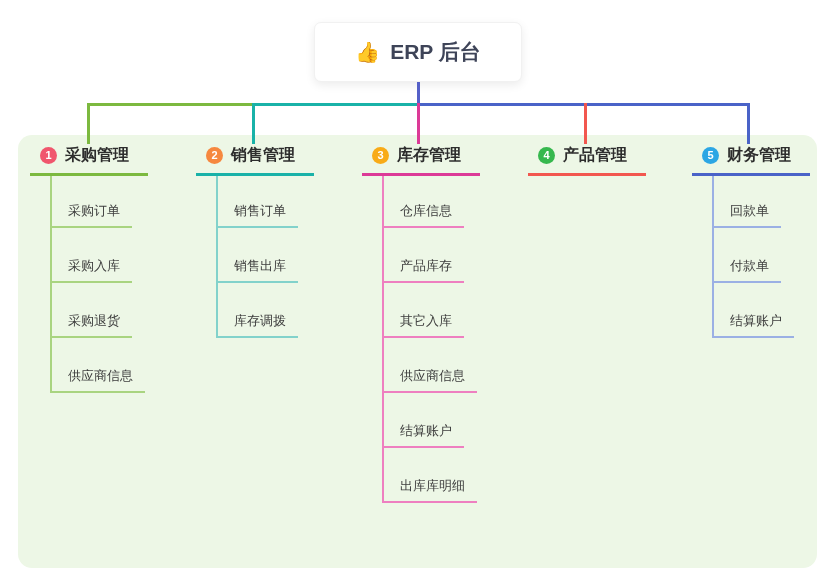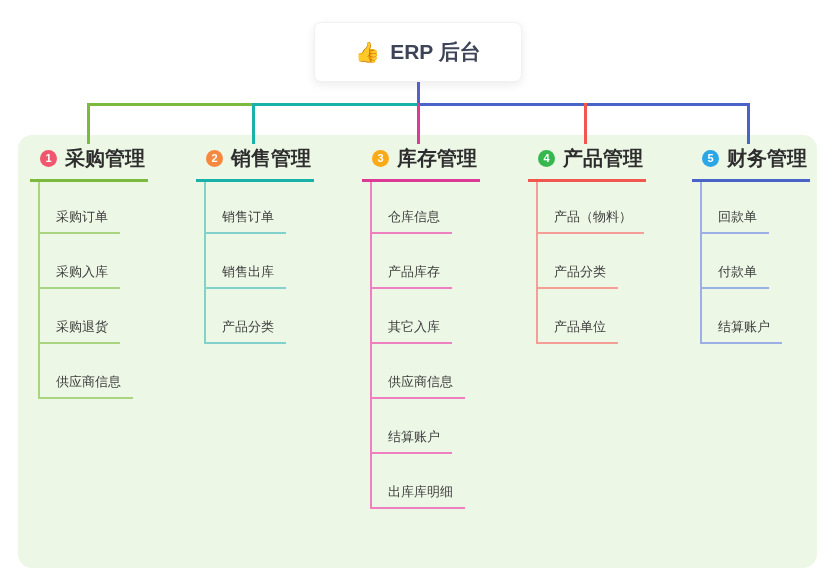--- a/index.html
+++ b/index.html
@@ -47,24 +47,24 @@
     border-bottom:3px solid var(--c);
     cursor:pointer;
   }
   .badge {
     width:17px; height:17px; border-radius:50%;
     background:var(--badge);
     color:#fff; font-size:11px; font-weight:bold;
     line-height:17px; text-align:center;
     flex:0 0 17px;
   }
-  .branch-label { font-size:20px; font-weight:600; color:#2d2d2d; white-space:nowrap; }
+  .branch-label { font-size:16px; font-weight:600; color:#2d2d2d; white-space:nowrap; }
 
   .children {
-    margin-left:8px;
+    margin-left:20px;
     border-left:2px solid var(--cl);
   }
   .child {
     height:55px;
     display:flex; align-items:flex-end;
     position:relative;
   }
   .child:first-child { height:52px; }
   .child-label {
     display:inline-block;
@@ -122,21 +122,21 @@
     <span class="branch-label">销售管理</span>
   </div>
   <div class="children">
     <div class="child">
         <span class="child-label">销售订单</span>
       </div>
     <div class="child">
         <span class="child-label">销售出库</span>
       </div>
     <div class="child">
-        <span class="child-label">产品分类</span>
+        <span class="child-label">库存调拨</span>
       </div>
   </div>
 </div>
 
 <div class="branch" style="left: 362px; --c: #dc3a97; --cl: #ee7fc0; --badge: #f8ab17;">
   <div class="branch-title">
     <span class="badge">3</span>
     <span class="branch-label">库存管理</span>
   </div>
   <div class="children">
@@ -159,31 +159,20 @@
         <span class="child-label">出库库明细</span>
       </div>
   </div>
 </div>
 
 <div class="branch" style="left: 528px; --c: #f2574f; --cl: #f59d97; --badge: #36b84e;">
   <div class="branch-title">
     <span class="badge">4</span>
     <span class="branch-label">产品管理</span>
   </div>
-  <div class="children">
-    <div class="child">
-        <span class="child-label">产品（物料）</span>
-      </div>
-    <div class="child">
-        <span class="child-label">产品分类</span>
-      </div>
-    <div class="child">
-        <span class="child-label">产品单位</span>
-      </div>
-  </div>
 </div>
 
 <div class="branch" style="left: 692px; --c: #4a63c8; --cl: #9bb0e4; --badge: #2ca6e4;">
   <div class="branch-title">
     <span class="badge">5</span>
     <span class="branch-label">财务管理</span>
   </div>
   <div class="children">
     <div class="child">
         <span class="child-label">回款单</span>

